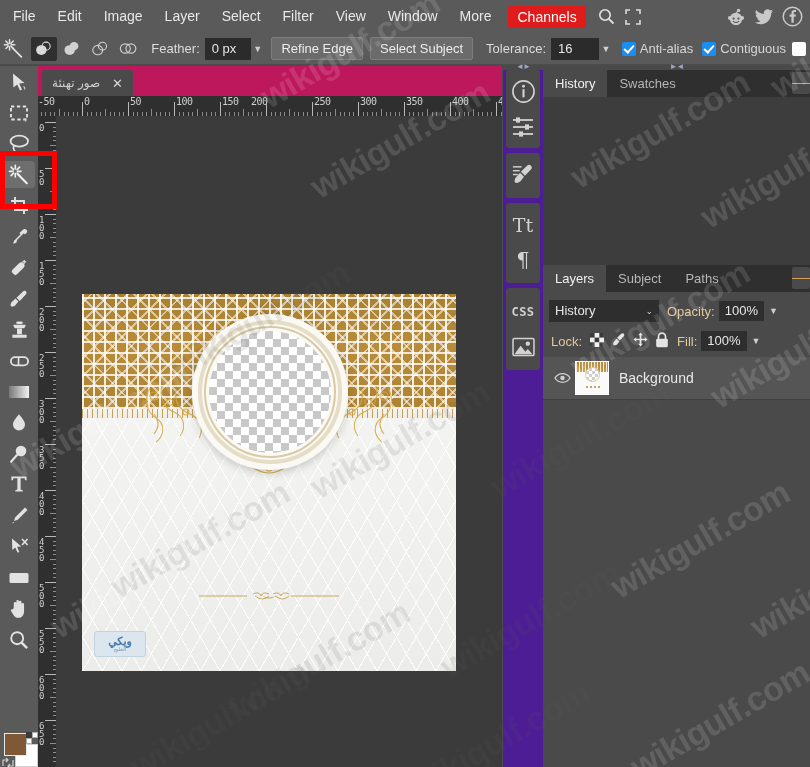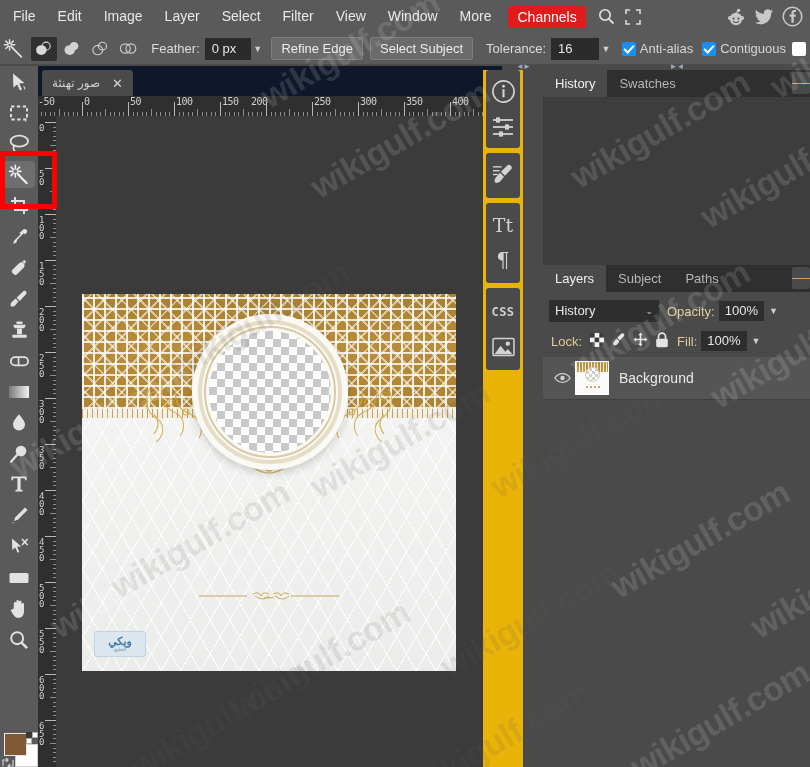--- a/index.html
+++ b/index.html
@@ -62,21 +62,21 @@
   .cbox::after{
     content:""; position:absolute; left:4px; top:1px; width:4px; height:8px;
     border:solid #fff; border-width:0 2px 2px 0; transform:rotate(42deg);
   }
   .cbox.plain{ background:#ffffff; }
   .cbox.plain::after{ display:none; }
 
   
   #tabbar{
     position:absolute; left:38px; top:66px; width:464px; height:30px;
-    background:#0f172a;
+    background:#be185d;
   }
   #doc-tab{
     position:absolute; left:4px; top:4px; height:26px;
     background:#4a4a4a; border-radius:3px 3px 0 0;
     display:flex; align-items:center; padding:0 6px 0 10px;
   }
   #doc-tab-label{ font-size:12px; color:#cfcfcf; direction:rtl; margin-right:8px; }
   #doc-tab-close{ font-size:13px; color:#d8d8d8; padding:0 4px; }
 
   
@@ -210,22 +210,22 @@
   #img-logo{
     position:absolute; left:12px; top:337px; width:52px; height:26px;
     background:#dbe6ee; border:1px solid #c2d3e0; border-radius:3px;
     display:flex; flex-direction:column; align-items:center; justify-content:center;
   }
   #img-logo .l1{ font-size:11px; color:#4a7ba8; direction:rtl; line-height:10px; font-weight:bold;}
   #img-logo .l2{ font-size:5px; color:#6f96b6; direction:rtl; line-height:7px; }
 
   
   #iconrail{
-    position:absolute; left:483px; top:70px; width:40px; height:697px;
-    background:#eab308;
+    position:absolute; left:503px; top:70px; width:40px; height:697px;
+    background:#4c1d95;
   }
   .rail-group{ background:#4a4a4a; border-radius:3px; margin:0 3px 5px 3px; }
   .rail-ico{
     width:34px; height:35px; display:flex; align-items:center; justify-content:center;
   }
   #rail-collapse{
     position:absolute; left:503px; top:62px; width:40px; height:9px;
     display:flex; align-items:center; justify-content:center;
     font-size:8px; color:#9aa7c0; letter-spacing:-1px;
   }

